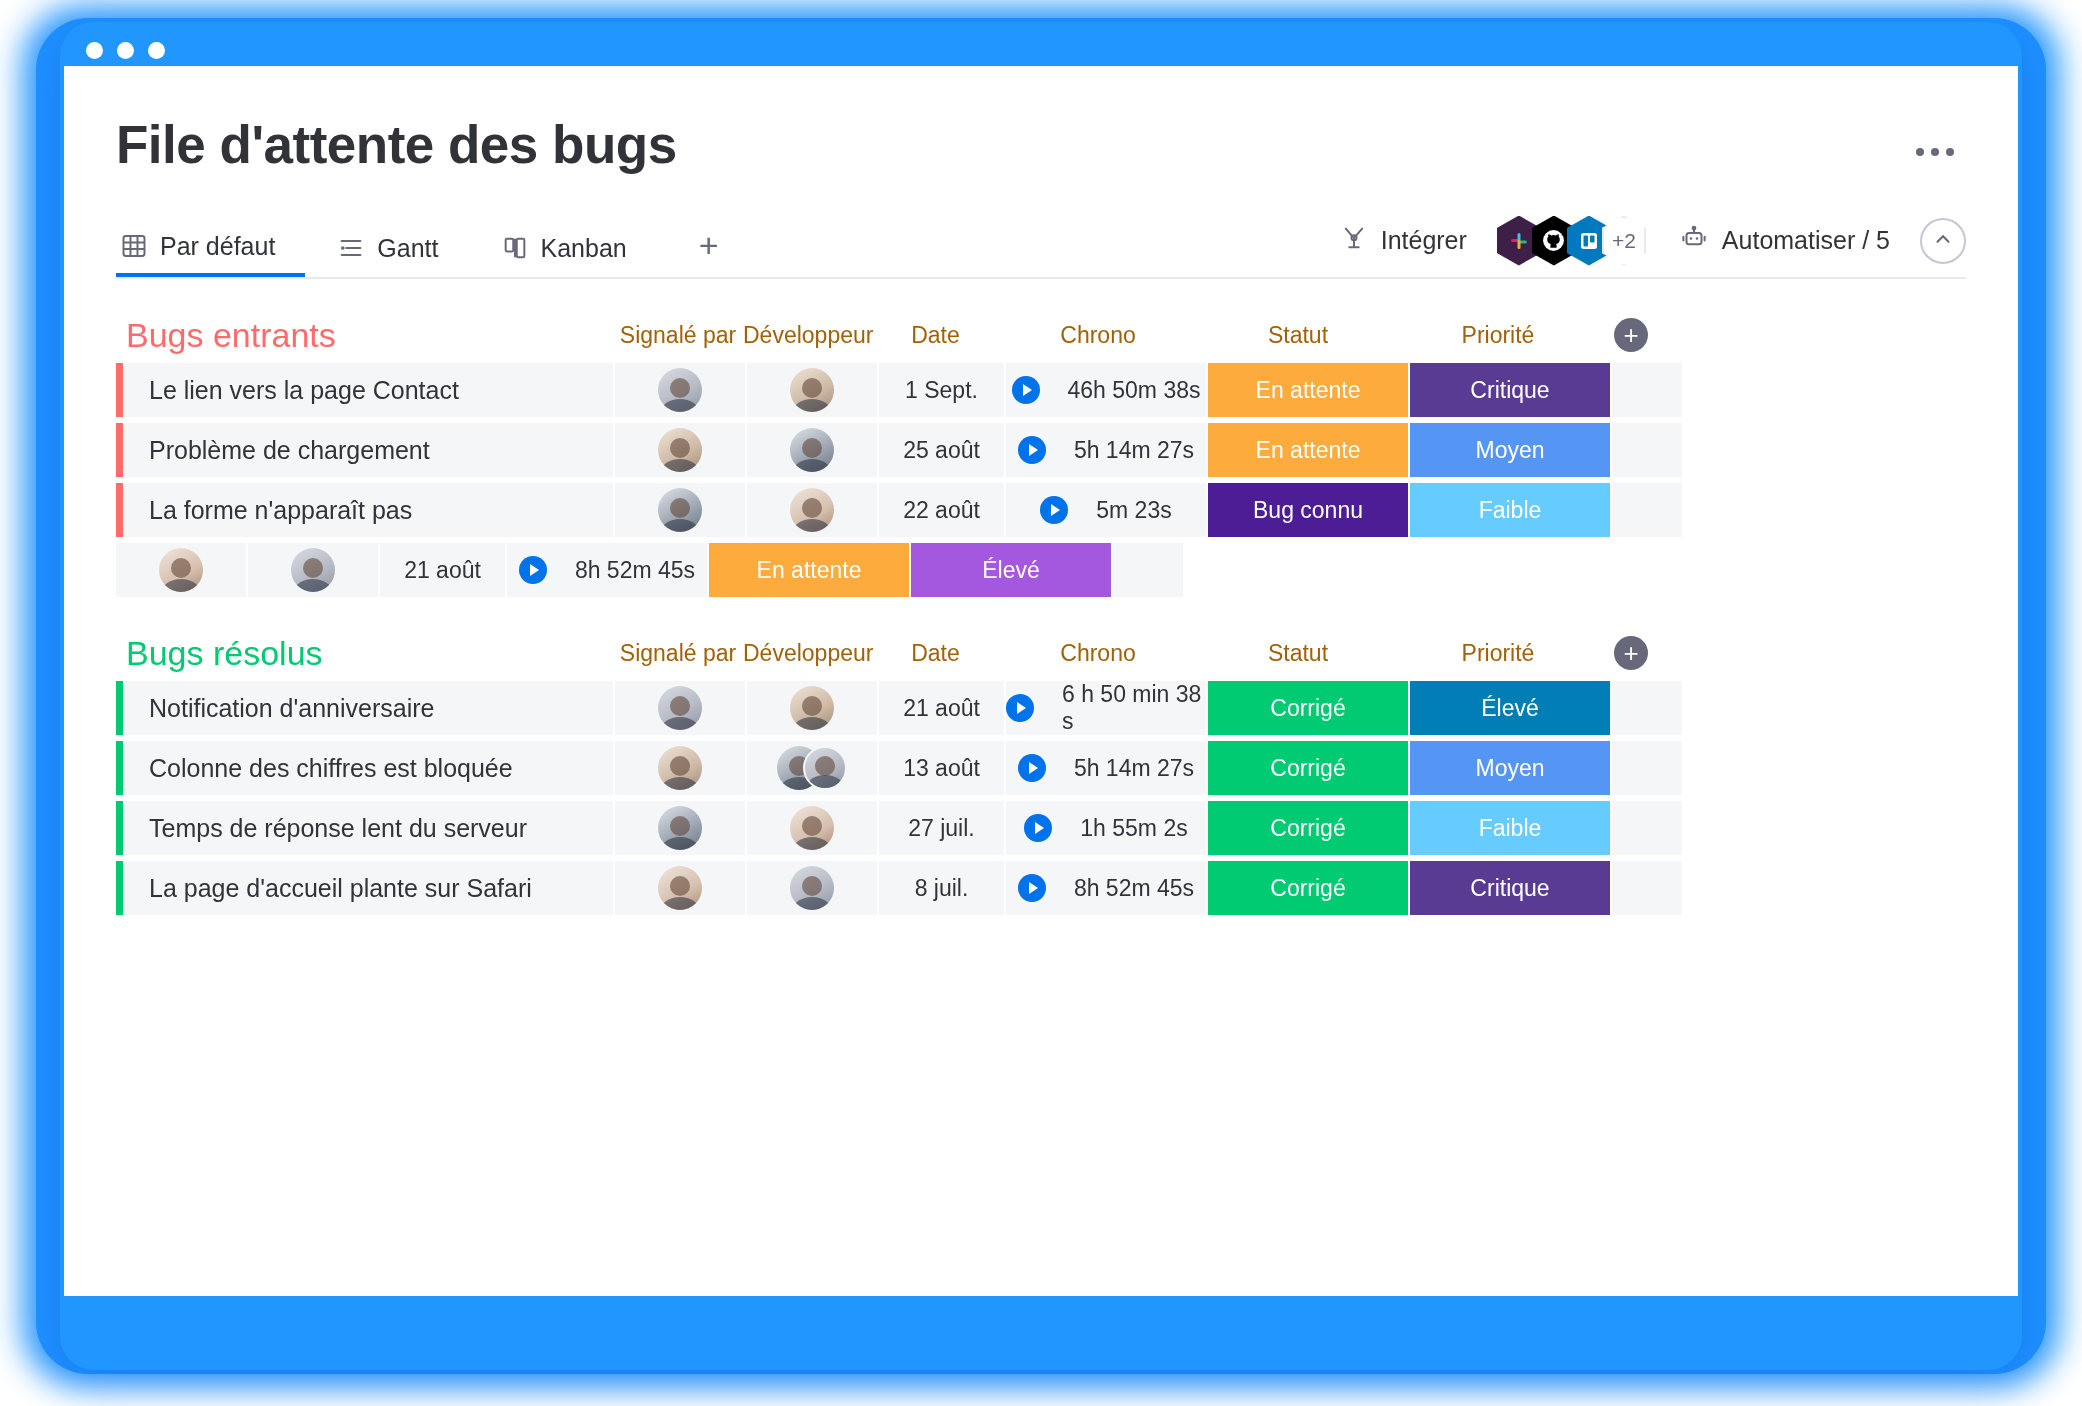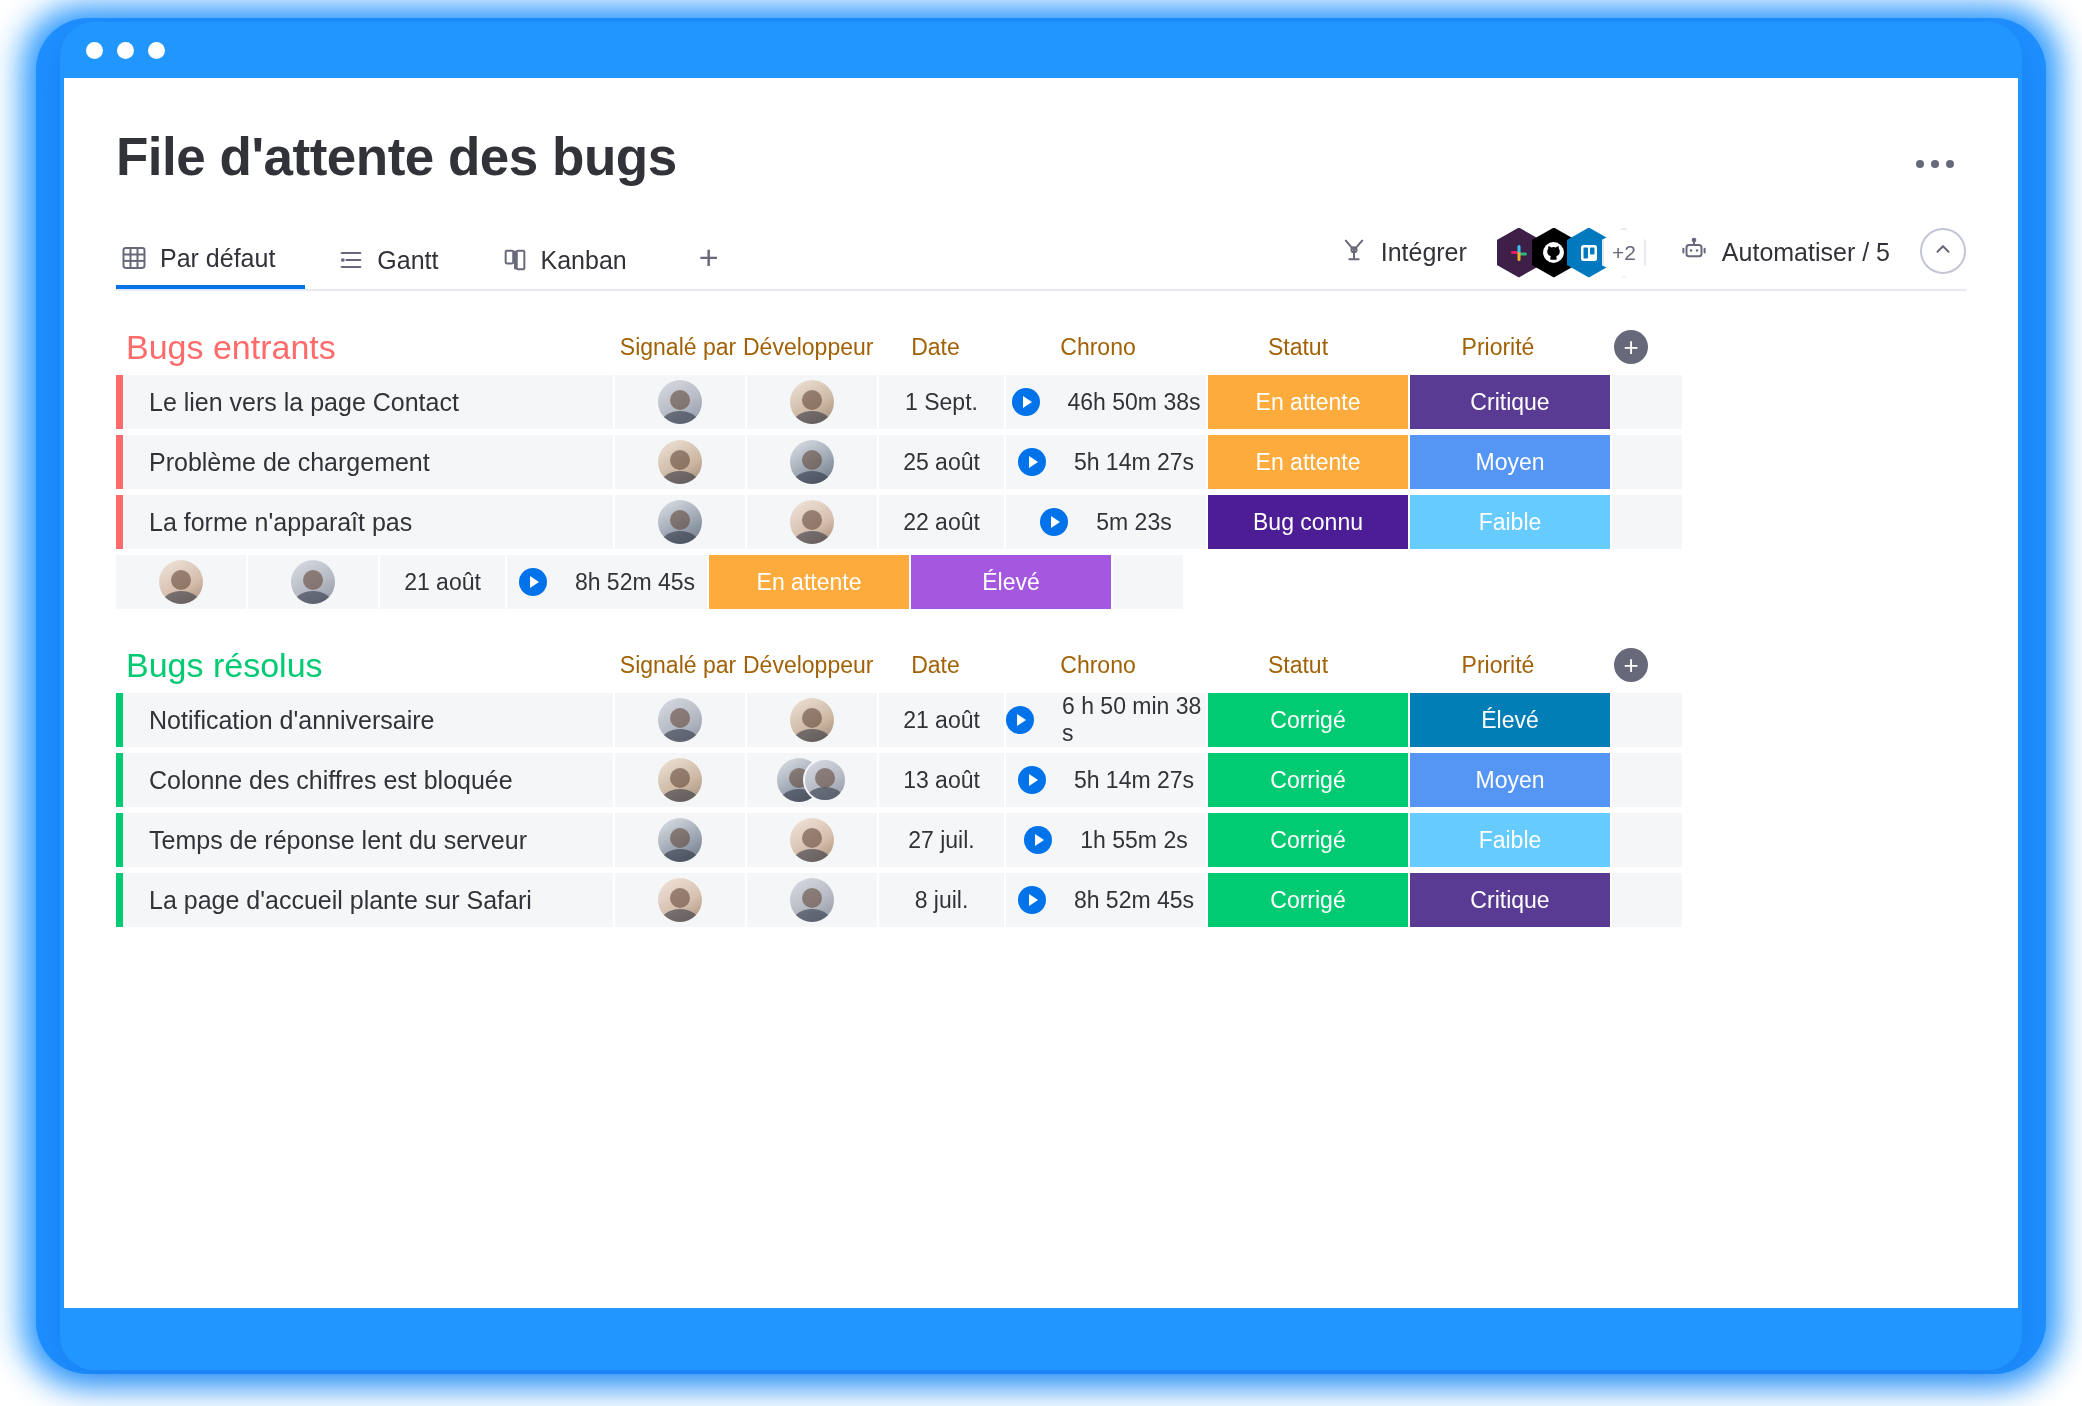--- a/index.html
+++ b/index.html
@@ -65,21 +65,21 @@
   }
   .dot {
     width: 17px; height: 17px;
     border-radius: 50%;
     background: #ffffff;
   }
 
   .page {
     position: absolute;
     left: 4px;
-    top: 56px;
+    top: 44px;
     width: 1954px;
     height: 1230px;
     background: #ffffff;
     overflow: hidden;
   }
 
   
   .header {
     display: flex;
     align-items: flex-start;
@@ -135,20 +135,21 @@
   .tab-add {
     font-size: 34px;
     color: #676879;
     padding: 0 14px 6px 14px;
     cursor: pointer;
     line-height: 1;
   }
 
   .tabs-right {
     display: flex;
+    align-items: center;
     gap: 0;
     padding-bottom: 15px;
   }
   .tool {
     display: flex;
     align-items: center;
     gap: 13px;
     font-size: 25px;
     color: #323338;
     cursor: pointer;

